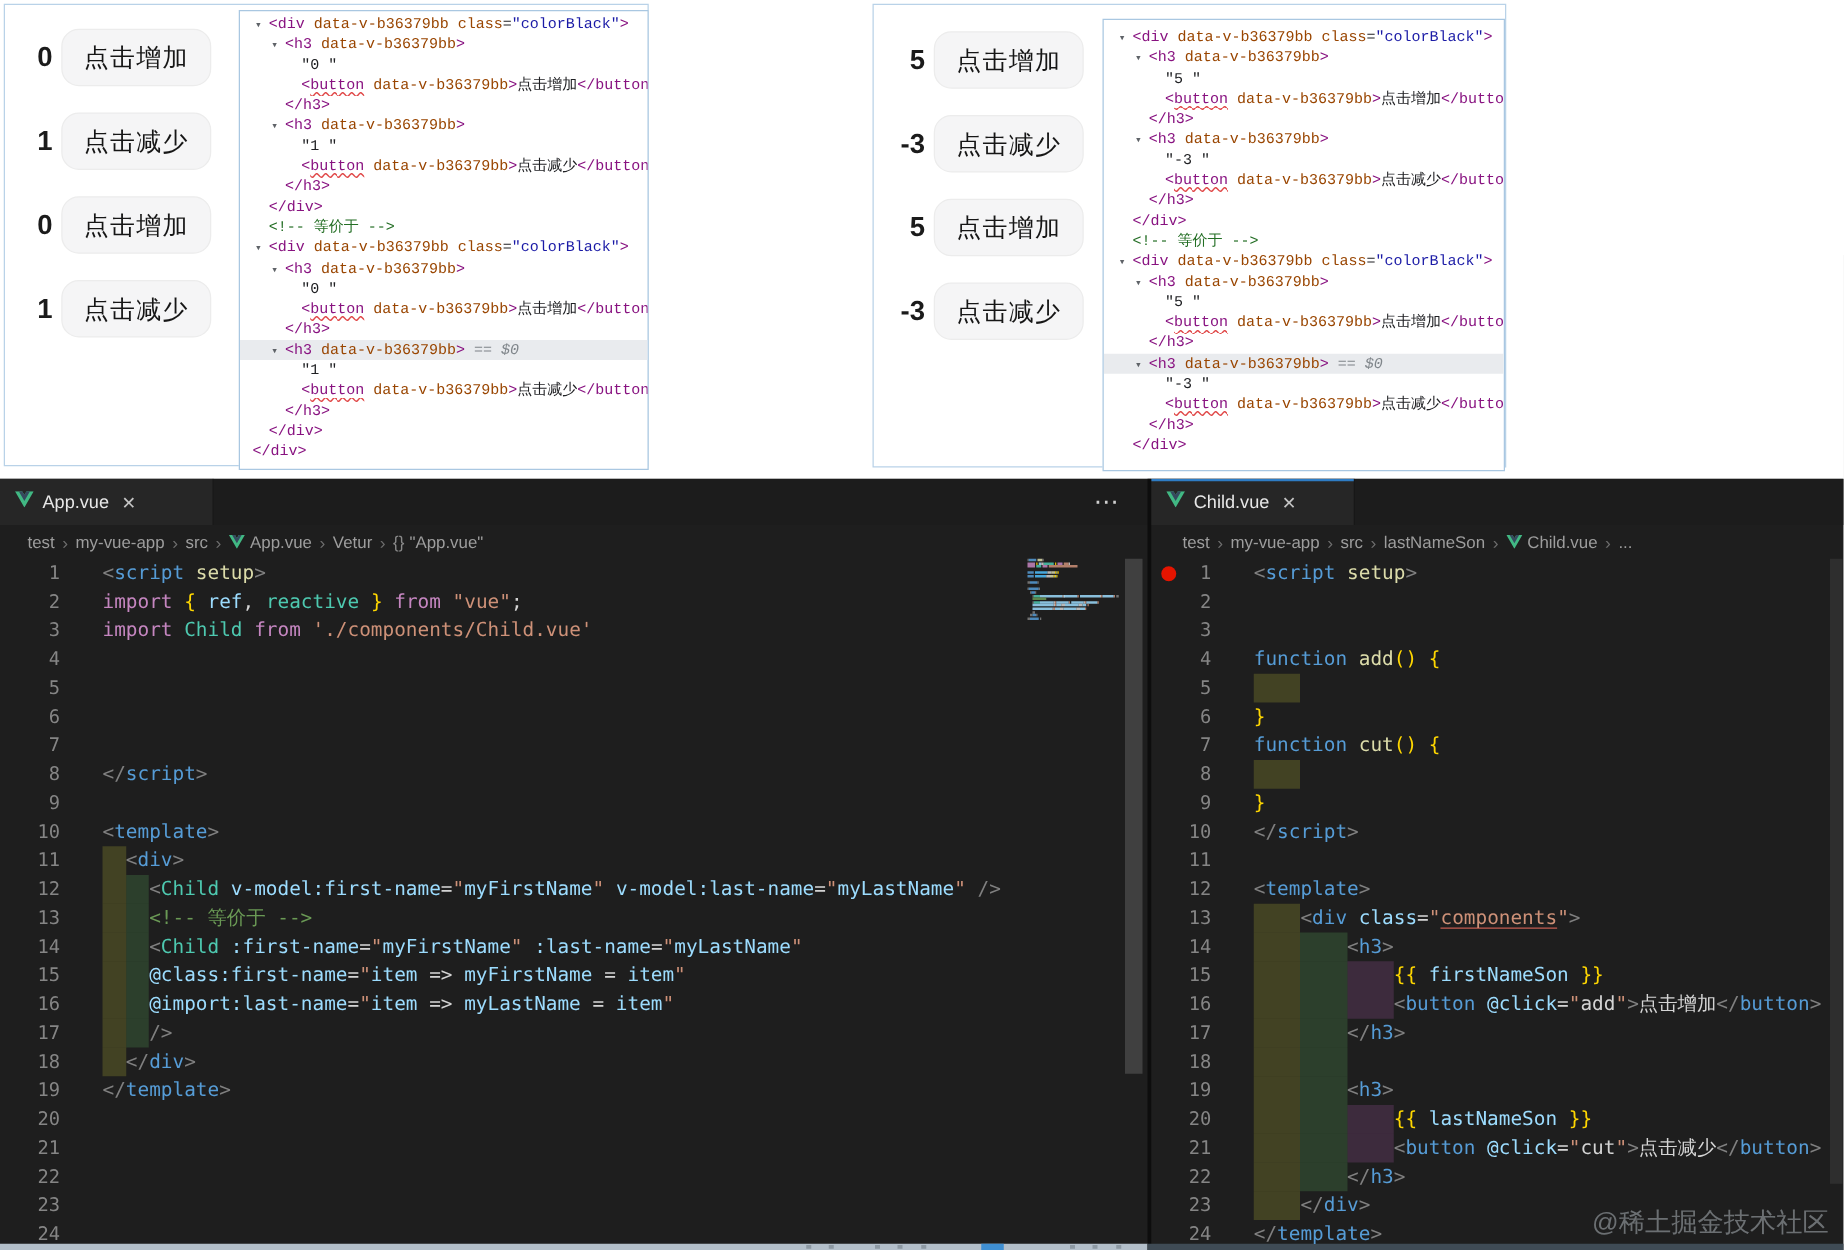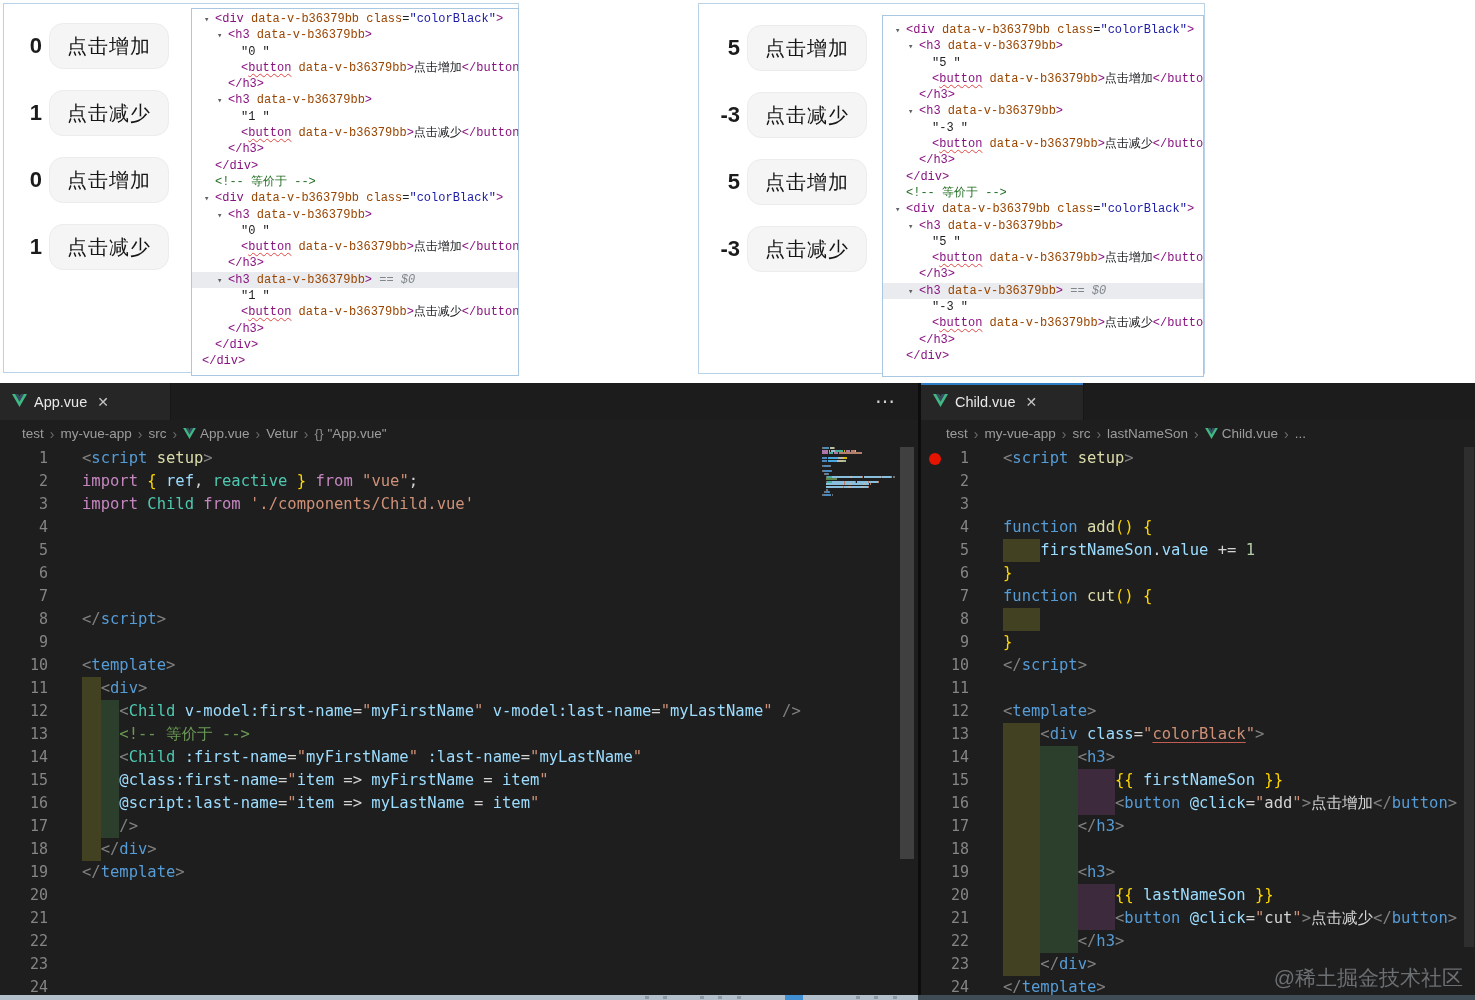--- a/index.html
+++ b/index.html
@@ -280,21 +280,21 @@
             <div class="cline">
               <span class="indseg ind-olive" style="left: calc(0ch + 82px); width: 2ch;"></span>
               <span class="indseg ind-green" style="left: calc(2ch + 82px); width: 2ch;"></span>
               <span class="ln">15</span>
               <span class="lc"><span class="tk-deflt">    </span><span class="tk-attr">@class:first-name</span><span class="tk-deflt">=</span><span class="tk-str">"</span><span class="tk-attr">item</span><span class="tk-deflt"> =&gt; </span><span class="tk-attr">myFirstName</span><span class="tk-deflt"> = </span><span class="tk-attr">item</span><span class="tk-str">"</span></span>
             </div>
             <div class="cline">
               <span class="indseg ind-olive" style="left: calc(0ch + 82px); width: 2ch;"></span>
               <span class="indseg ind-green" style="left: calc(2ch + 82px); width: 2ch;"></span>
               <span class="ln">16</span>
-              <span class="lc"><span class="tk-deflt">    </span><span class="tk-attr">@script:last-name</span><span class="tk-deflt">=</span><span class="tk-str">"</span><span class="tk-attr">item</span><span class="tk-deflt"> =&gt; </span><span class="tk-attr">myLastName</span><span class="tk-deflt"> = </span><span class="tk-attr">item</span><span class="tk-str">"</span></span>
+              <span class="lc"><span class="tk-deflt">    </span><span class="tk-attr">@import:last-name</span><span class="tk-deflt">=</span><span class="tk-str">"</span><span class="tk-attr">item</span><span class="tk-deflt"> =&gt; </span><span class="tk-attr">myLastName</span><span class="tk-deflt"> = </span><span class="tk-attr">item</span><span class="tk-str">"</span></span>
             </div>
             <div class="cline">
               <span class="indseg ind-olive" style="left: calc(0ch + 82px); width: 2ch;"></span>
               <span class="indseg ind-green" style="left: calc(2ch + 82px); width: 2ch;"></span>
               <span class="ln">17</span>
               <span class="lc"><span class="tk-deflt">    </span><span class="tk-tp">/&gt;</span></span>
             </div>
             <div class="cline">
               <span class="indseg ind-olive" style="left: calc(0ch + 82px); width: 2ch;"></span>
               <span class="ln">18</span>
@@ -478,21 +478,20 @@
             <div class="cline">
               <span class="ln">3</span>
             </div>
             <div class="cline">
               <span class="ln">4</span>
               <span class="lc"><span class="tk-kw">function</span><span class="tk-deflt"> </span><span class="tk-fn">add</span><span class="tk-gold">()</span><span class="tk-deflt"> </span><span class="tk-gold">{</span></span>
             </div>
             <div class="cline">
               <span class="indseg ind-olive" style="left: calc(0ch + 82px); width: 4ch;"></span>
               <span class="ln">5</span>
-              <span class="lc"><span class="tk-deflt">    </span><span class="tk-attr">firstNameSon</span><span class="tk-deflt">.</span><span class="tk-attr">value</span><span class="tk-deflt"> += </span><span class="tk-num">1</span></span>
             </div>
             <div class="cline">
               <span class="ln">6</span>
               <span class="lc"><span class="tk-gold">}</span></span>
             </div>
             <div class="cline">
               <span class="ln">7</span>
               <span class="lc"><span class="tk-kw">function</span><span class="tk-deflt"> </span><span class="tk-fn">cut</span><span class="tk-gold">()</span><span class="tk-deflt"> </span><span class="tk-gold">{</span></span>
             </div>
             <div class="cline">
@@ -511,21 +510,21 @@
               <span class="ln">11</span>
               <span class="lc"></span>
             </div>
             <div class="cline">
               <span class="ln">12</span>
               <span class="lc"><span class="tk-tp">&lt;</span><span class="tk-tag">template</span><span class="tk-tp">&gt;</span></span>
             </div>
             <div class="cline">
               <span class="indseg ind-olive" style="left: calc(0ch + 82px); width: 4ch;"></span>
               <span class="ln">13</span>
-              <span class="lc"><span class="tk-deflt">    </span><span class="tk-tp">&lt;</span><span class="tk-tag">div</span><span class="tk-deflt"> </span><span class="tk-attr">class</span><span class="tk-deflt">=</span><span class="tk-str">"</span><span class="tk-cls">colorBlack</span><span class="tk-str">"</span><span class="tk-tp">&gt;</span></span>
+              <span class="lc"><span class="tk-deflt">    </span><span class="tk-tp">&lt;</span><span class="tk-tag">div</span><span class="tk-deflt"> </span><span class="tk-attr">class</span><span class="tk-deflt">=</span><span class="tk-str">"</span><span class="tk-cls">components</span><span class="tk-str">"</span><span class="tk-tp">&gt;</span></span>
             </div>
             <div class="cline">
               <span class="indseg ind-olive" style="left: calc(0ch + 82px); width: 4ch;"></span>
               <span class="indseg ind-green" style="left: calc(4ch + 82px); width: 4ch;"></span>
               <span class="ln">14</span>
               <span class="lc"><span class="tk-deflt">        </span><span class="tk-tp">&lt;</span><span class="tk-tag">h3</span><span class="tk-tp">&gt;</span></span>
             </div>
             <div class="cline">
               <span class="indseg ind-olive" style="left: calc(0ch + 82px); width: 4ch;"></span>
               <span class="indseg ind-green" style="left: calc(4ch + 82px); width: 4ch;"></span>

